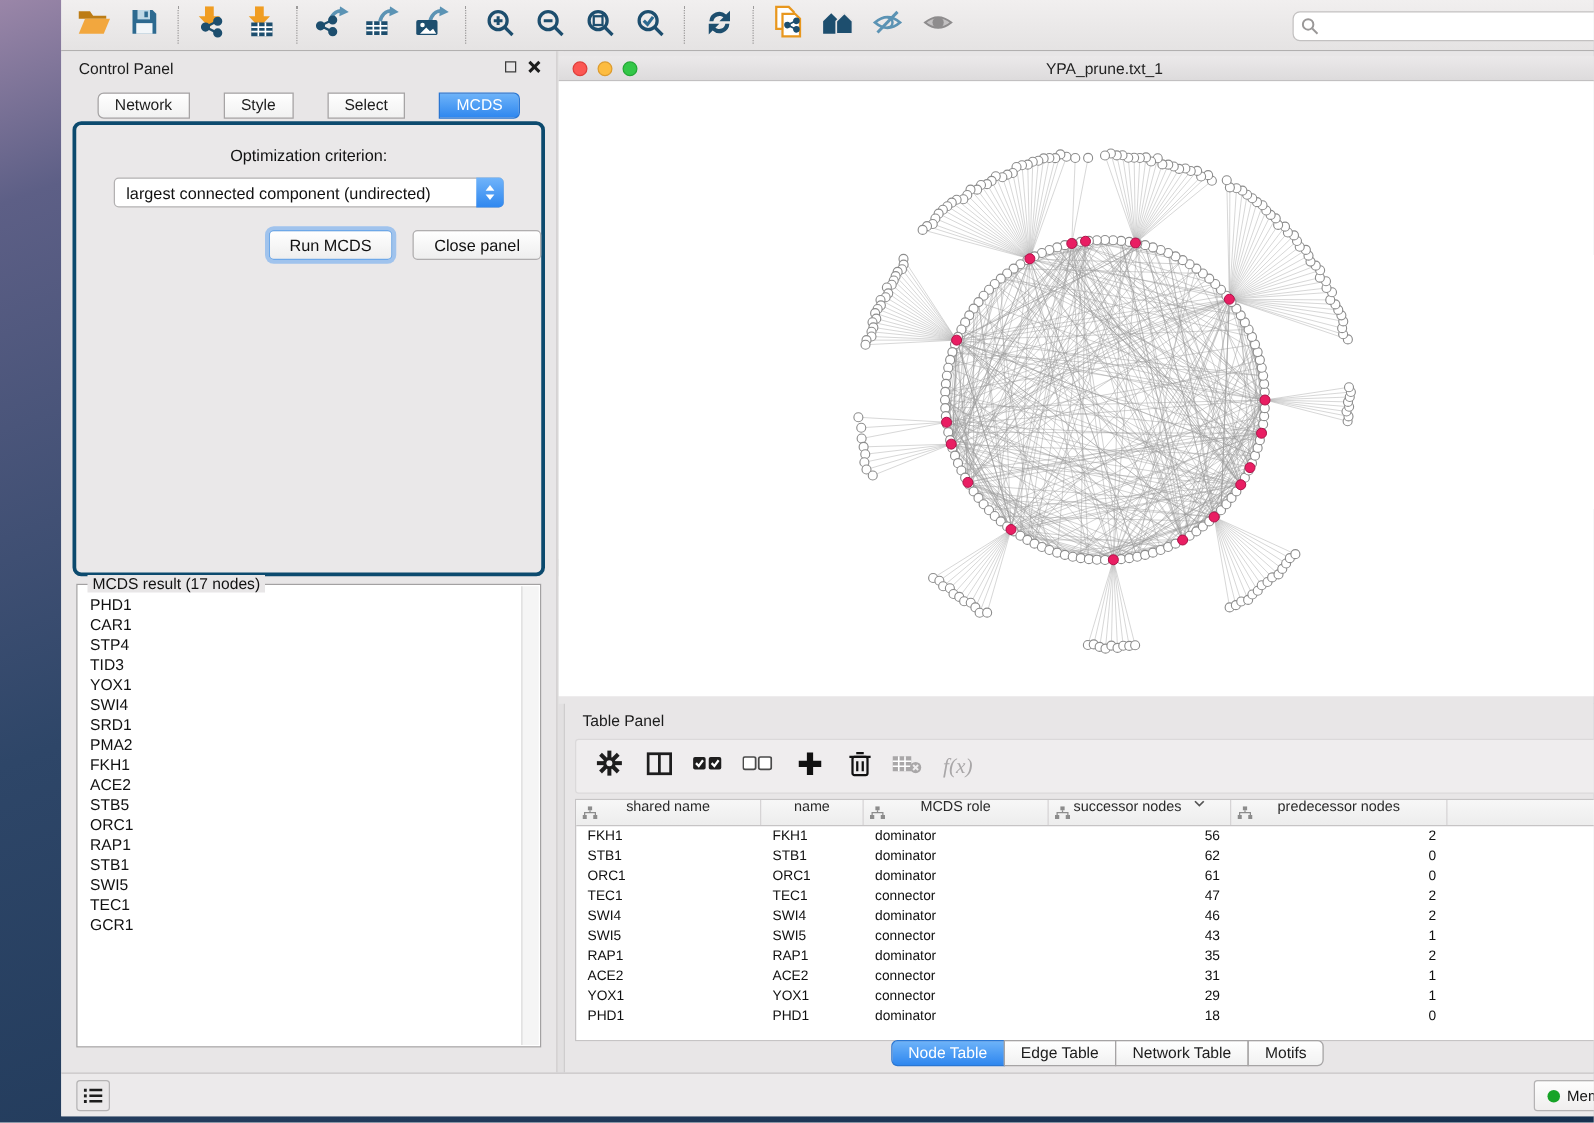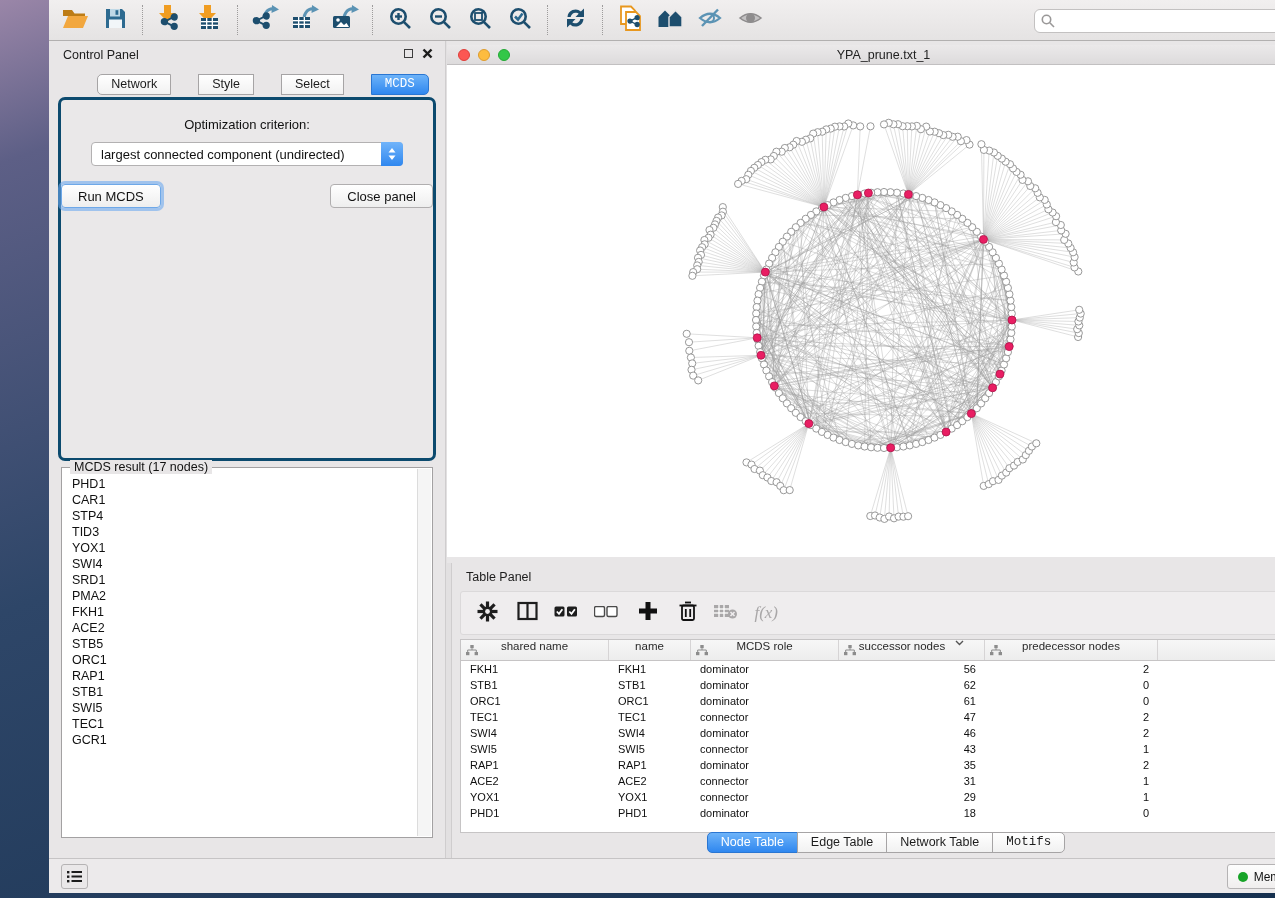--- a/index.html
+++ b/index.html
@@ -23,35 +23,35 @@
     background:#fff; padding:0 6px 0 26px; font-size:12px; font-family:inherit; outline:none; }
 
   
   .panel-header { position:absolute; top:0; left:0; right:0; height:26px; }
   .panel-title { position:absolute; left:14px; top:7px; font-size:12.5px; color:#1c1c1c; }
   .panel-ctrls { position:absolute; right:12px; top:7px; display:flex; gap:9px; align-items:center; }
   .float-box { width:9px; height:9px; border:1.6px solid #3c3c3c; display:inline-block; }
 
   
   .control-panel { position:absolute; left:0; top:41px; width:396px; bottom:35px; background:#e8e6e7; }
-  .cp-tabs { position:absolute; top:33px; left:16px; width:100%; display:flex; justify-content:center;gap:28px; }
+  .cp-tabs { position:absolute; top:33px; left:0; width:100%; display:flex; justify-content:center;gap:28px; }
   .seg-tab { height:21px; line-height:19px; padding:0 13px; font-size:12.5px; color:#1c1c1c;
     background:linear-gradient(#ffffff,#f1f1f1); border:1px solid #a6a4a5; margin-left:-1px; }
   .seg-tab:first-child { border-radius:5px 0 0 5px; margin-left:0; }
-  .seg-tab:last-child { border-radius:0 5px 5px 0;font-family:Liberation Mono, monospace; }
+  .seg-tab:last-child { border-radius:0 5px 5px 0; }
   .seg-tab.active { background:linear-gradient(#6db3f9,#2f87ef); color:#fff; border-color:#2a76d2; }
   .cp-inner { position:absolute; top:56px; left:9px; right:9px; height:364px;
     background:#eae8e9; border:3px solid #0c4a6e; border-radius:7px; }
   .opt-label { text-align:center; margin-top:17px; font-size:13px; color:#111; }
   .dropdown { position:relative; margin:10px auto 0; width:312px; height:24px; background:#fff;
     border:1px solid #b3b1b2; border-radius:4px; }
   .dropdown .dd-text { position:absolute; left:9px; top:4px; font-size:13px; color:#111; }
   .dd-btn { position:absolute; right:-1px; top:-1px; width:22px; height:24px; border-radius:0 4px 4px 0;
     background:linear-gradient(#71b4fa,#2f87ef); display:flex; align-items:center; justify-content:center; }
-  .cp-btn-row { display:flex; justify-content:space-between; gap:3px; margin-top:18px; }
+  .cp-btn-row { display:flex; justify-content:flex-end; gap:16px; margin-top:18px; }
   .aqua-btn { height:24px; padding:0 16px; font-size:13px; color:#111; font-family:inherit;
     background:linear-gradient(#ffffff,#eeeeee); border:1px solid #b0aeaf; border-radius:4px; }
   .aqua-btn.focused { box-shadow:0 0 0 3px rgba(110,170,240,.6); border-color:#6ea8e8; }
 
   .mcds-box { position:absolute; left:12px; right:12px; top:426px; bottom:20px;
     border:1px solid #a3a1a2; background:#fff; }
   .mcds-legend { position:absolute; top:-8px; left:8px; background:#e8e6e7; padding:0 4px;
     font-size:12.5px; color:#111; }
   .mcds-list { position:absolute; inset:2px 16px 2px 2px; overflow:hidden; padding:6px 0 0 8px; }
   .mcds-item { font-size:12.5px; line-height:16px; color:#111; }

